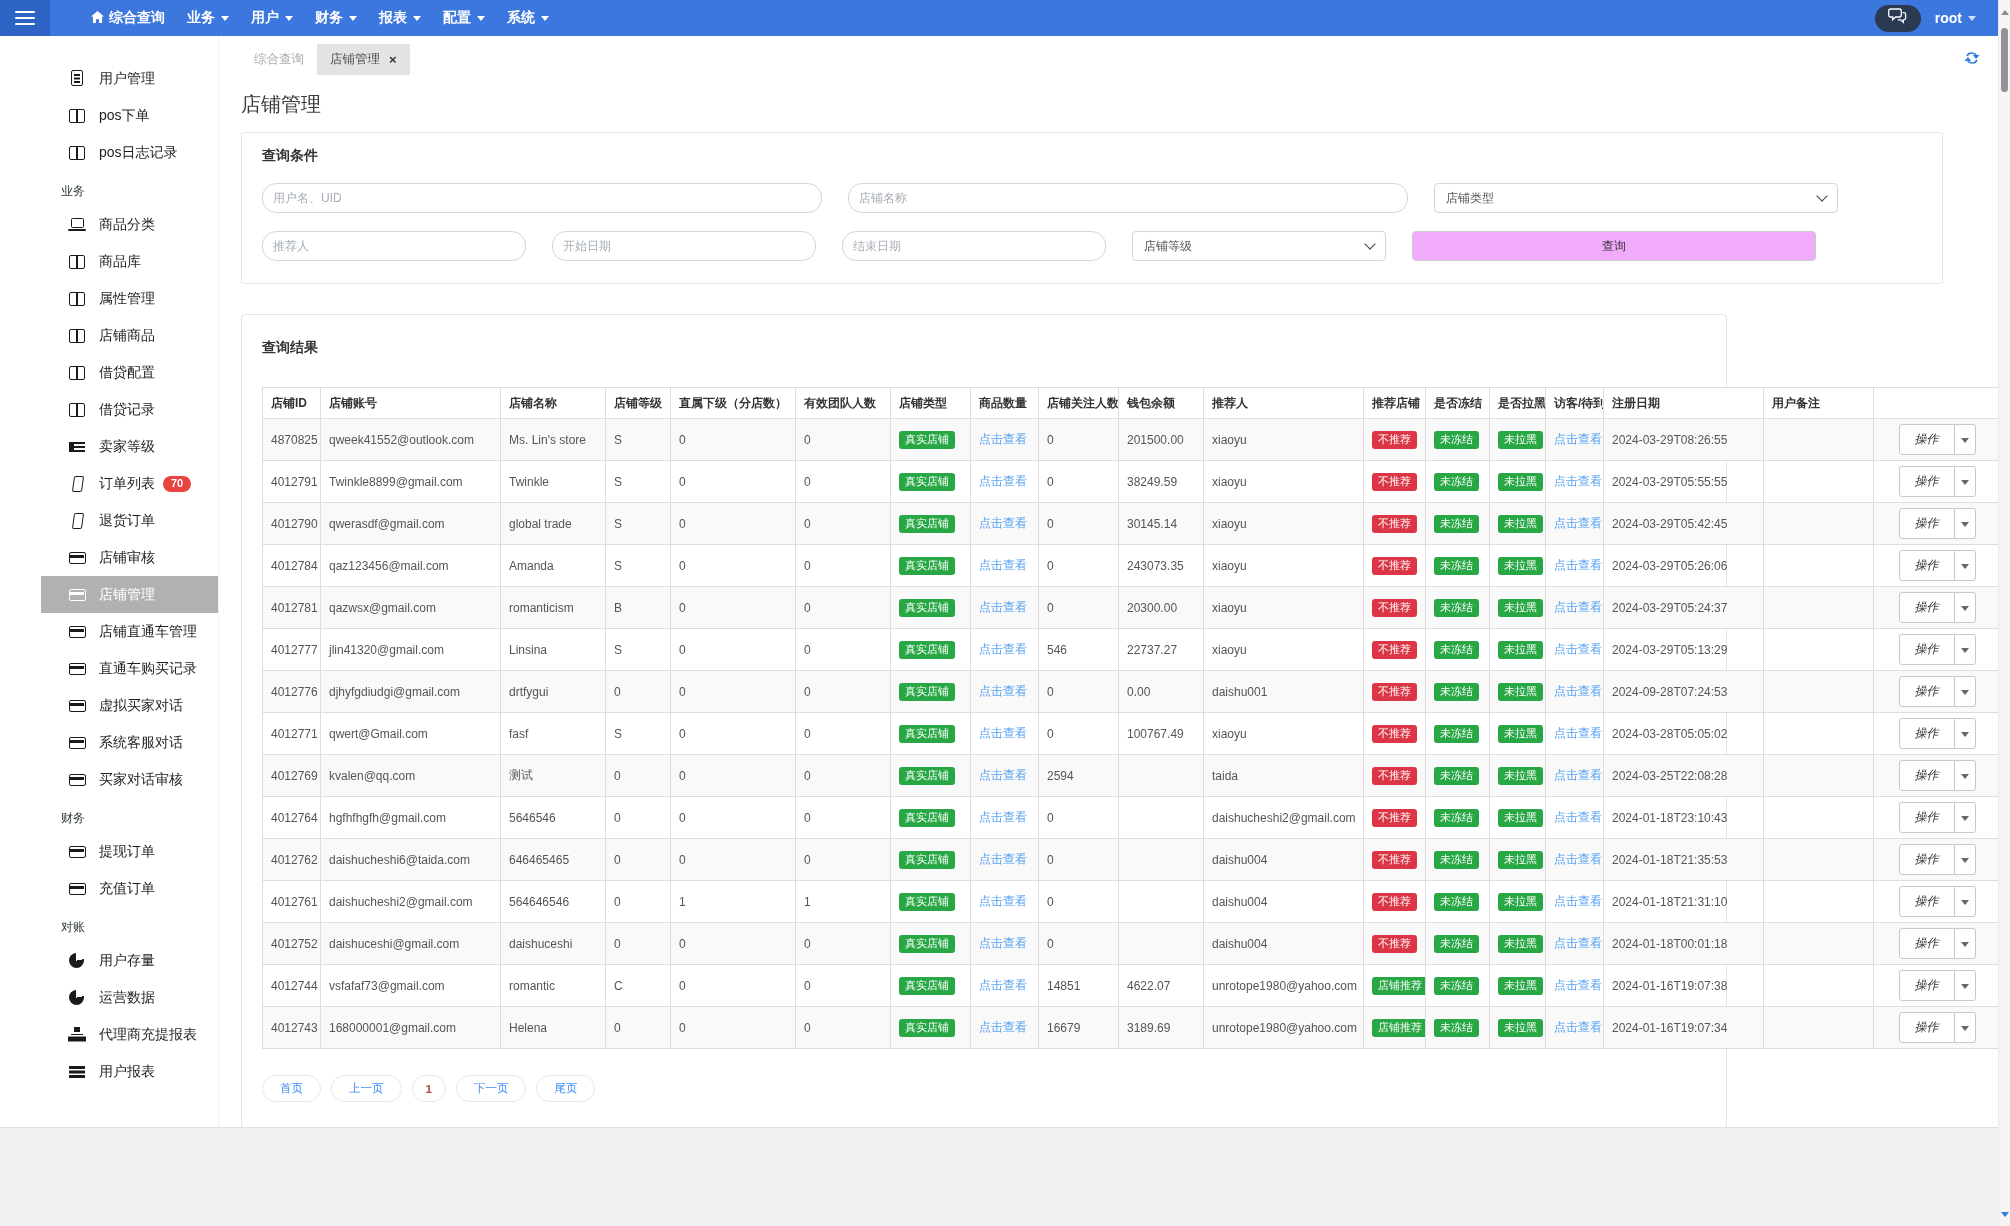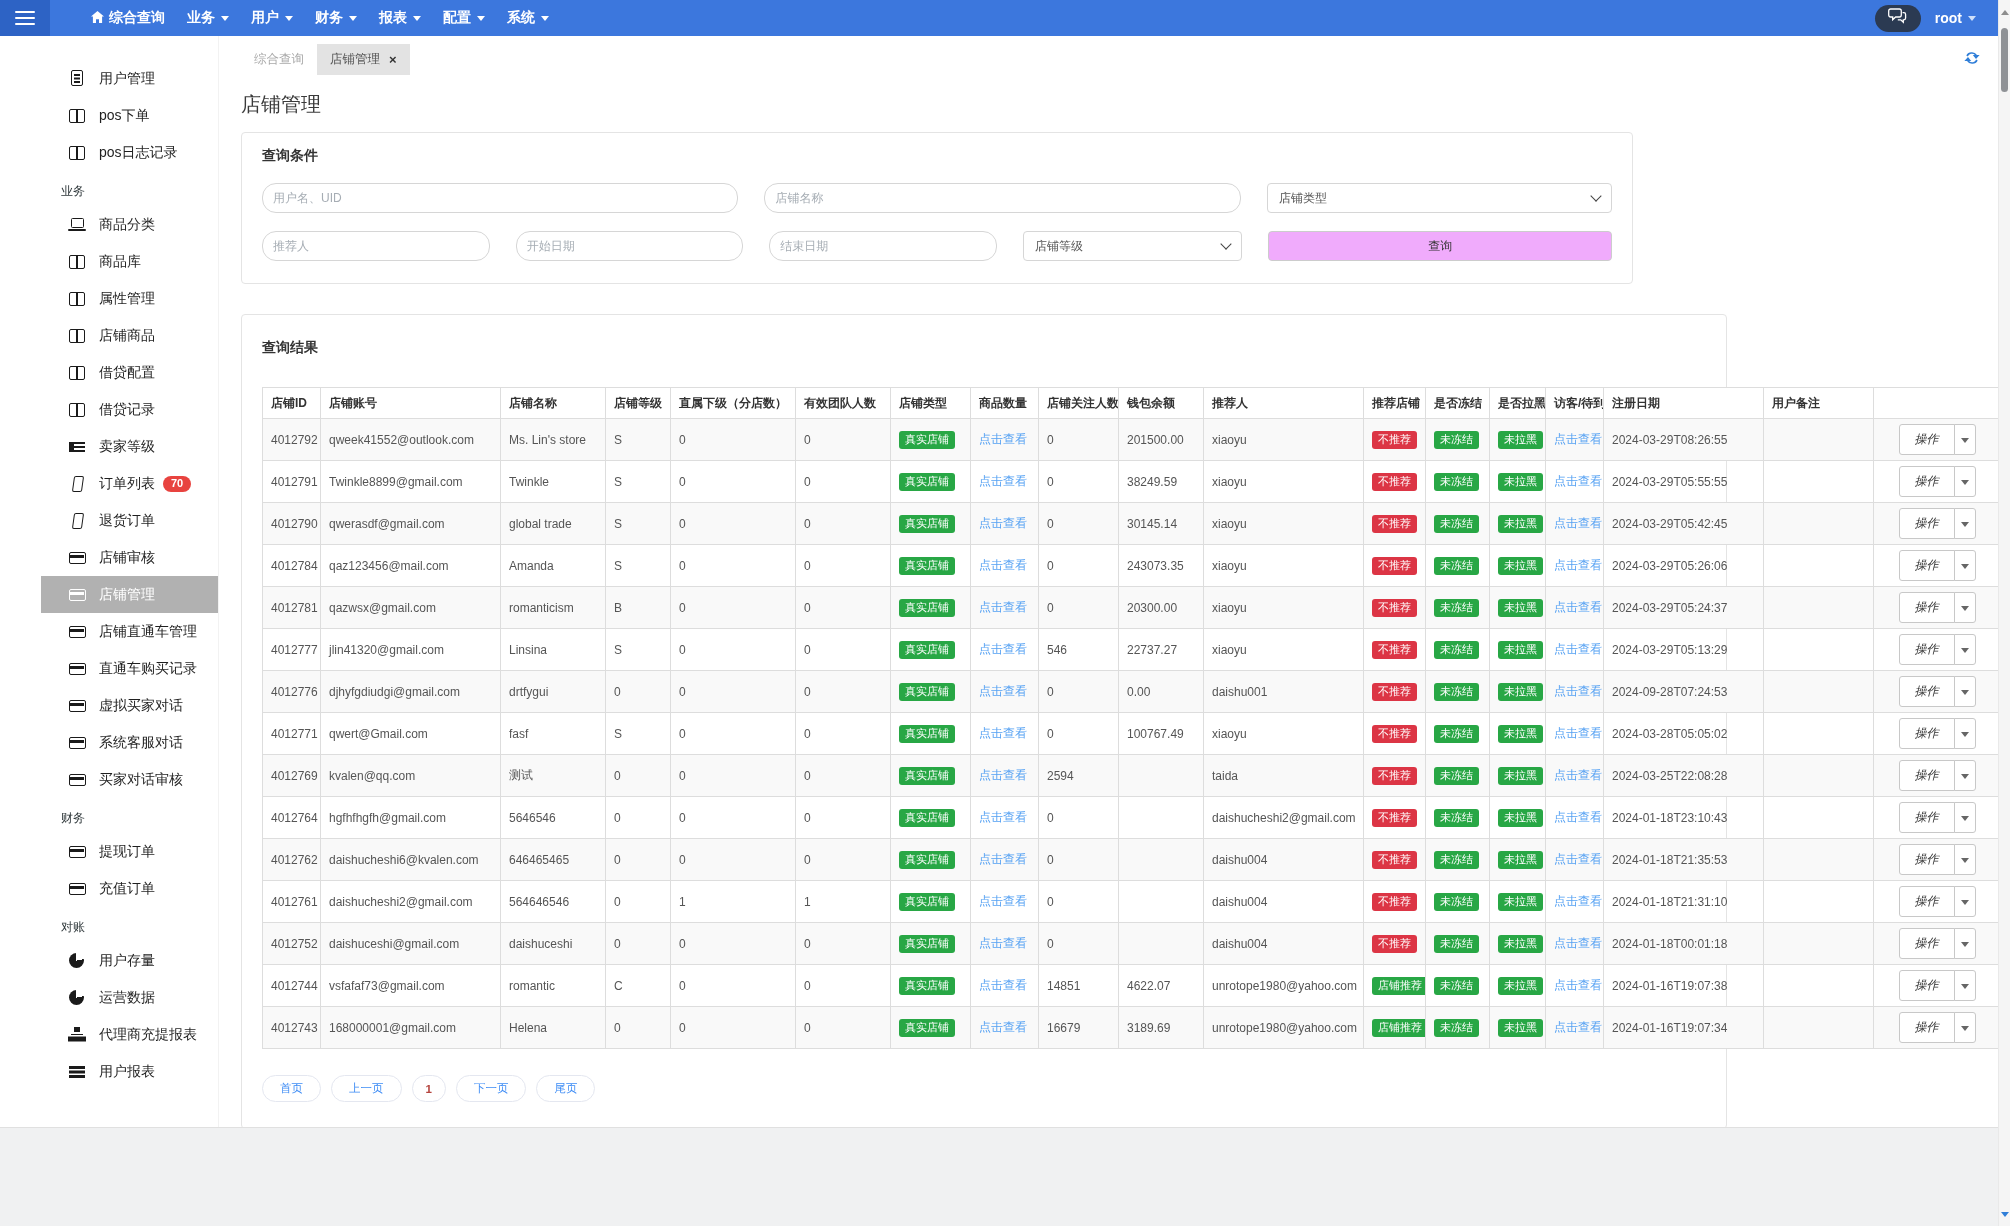--- a/index.html
+++ b/index.html
@@ -72,21 +72,21 @@
   .main { flex:1; position:relative; overflow:hidden; }
   .tabbar { display:flex; align-items:flex-start; padding:8px 0 0 22px; position:relative; }
   .tab { display:flex; align-items:center; padding:7px 13px; font-size:12.5px; color:#a9a9a9; cursor:pointer; }
   .tab.active { background:#e3e3e3; color:#555; gap:9px; }
   .tab-close { color:#333; font-weight:bold; font-size:13px; line-height:1; cursor:pointer; }
   .refresh-btn { position:absolute; right:18px; top:14px; cursor:pointer; }
   .page-title { margin:16px 0 14px 22px; font-size:20px; font-weight:400; color:#3a3a3a; }
 
   .panel { background:#fff; border:1px solid #e4e4e4; border-radius:4px; margin-left:22px; }
   .panel-title { font-size:14px; font-weight:bold; color:#333; }
-  .query-panel { width:1392px; padding:14px 20px 22px; }
+  .query-panel { width:1702px; padding:14px 20px 22px; }
   .form-row { display:flex; gap:26px; margin-top:18px; }
   .q-input { height:30px; border:1px solid #d6d6d6; border-radius:14px; padding:0 10px;
     font-size:12px; color:#555; outline:none; font-family:inherit; background:#fff; }
   .q-input::placeholder { color:#a6adb4; }
   .w-lg { width:560px; } .w-md { width:404px; } .w-sm { width:264px; }
   .q-select { height:30px; border:1px solid #d6d6d6; border-radius:4px; padding:0 11px;
     display:flex; align-items:center; justify-content:space-between; font-size:12px; color:#555;
     background:#fff; cursor:pointer; }
   .chev { width:8px; height:8px; border-right:1.6px solid #444; border-bottom:1.6px solid #444;
     transform:rotate(45deg); margin-top:-4px; flex:none; }
@@ -376,21 +376,21 @@
               <th>是否冻结</th>
               <th>是否拉黑</th>
               <th>访客/待到账</th>
               <th>注册日期</th>
               <th>用户备注</th>
               <th></th>
             </tr>
           </thead>
         <tbody id="tbody">
             <tr>
-              <td>4012792</td>
+              <td>4870825</td>
               <td>qweek41552@outlook.com</td>
               <td>Ms. Lin's store</td>
               <td>S</td>
               <td>0</td>
               <td>0</td>
               <td><span class="badge success">真实店铺</span></td>
               <td><a class="tlink">点击查看</a></td>
               <td>0</td>
               <td>201500.00</td>
               <td>xiaoyu</td>
@@ -627,21 +627,21 @@
               <td></td>
               <td class="actions-cell"><div class="splitbtn">
                   <button class="sb-main">操作</button>
                   <div class="sb-drop">
                     <i></i>
                   </div>
                 </div></td>
             </tr>
             <tr>
               <td>4012762</td>
-              <td>daishucheshi6@kvalen.com</td>
+              <td>daishucheshi6@taida.com</td>
               <td>646465465</td>
               <td>0</td>
               <td>0</td>
               <td>0</td>
               <td><span class="badge success">真实店铺</span></td>
               <td><a class="tlink">点击查看</a></td>
               <td>0</td>
               <td></td>
               <td>daishu004</td>
               <td><span class="badge danger">不推荐</span></td>

